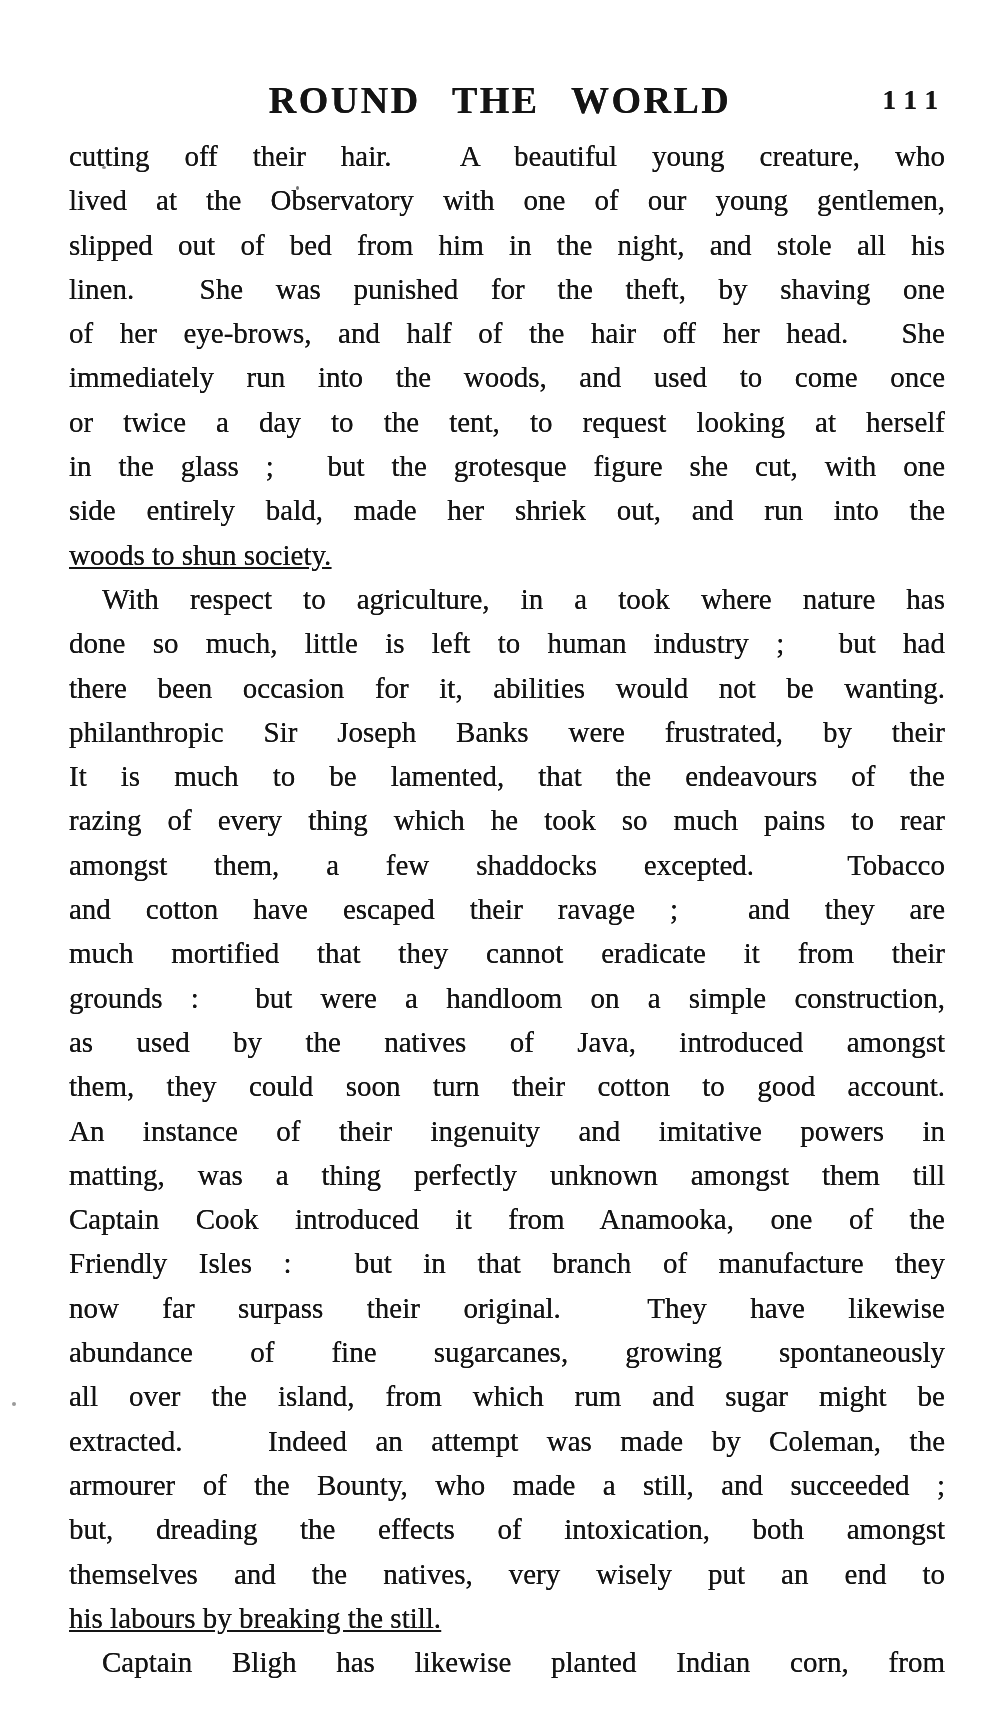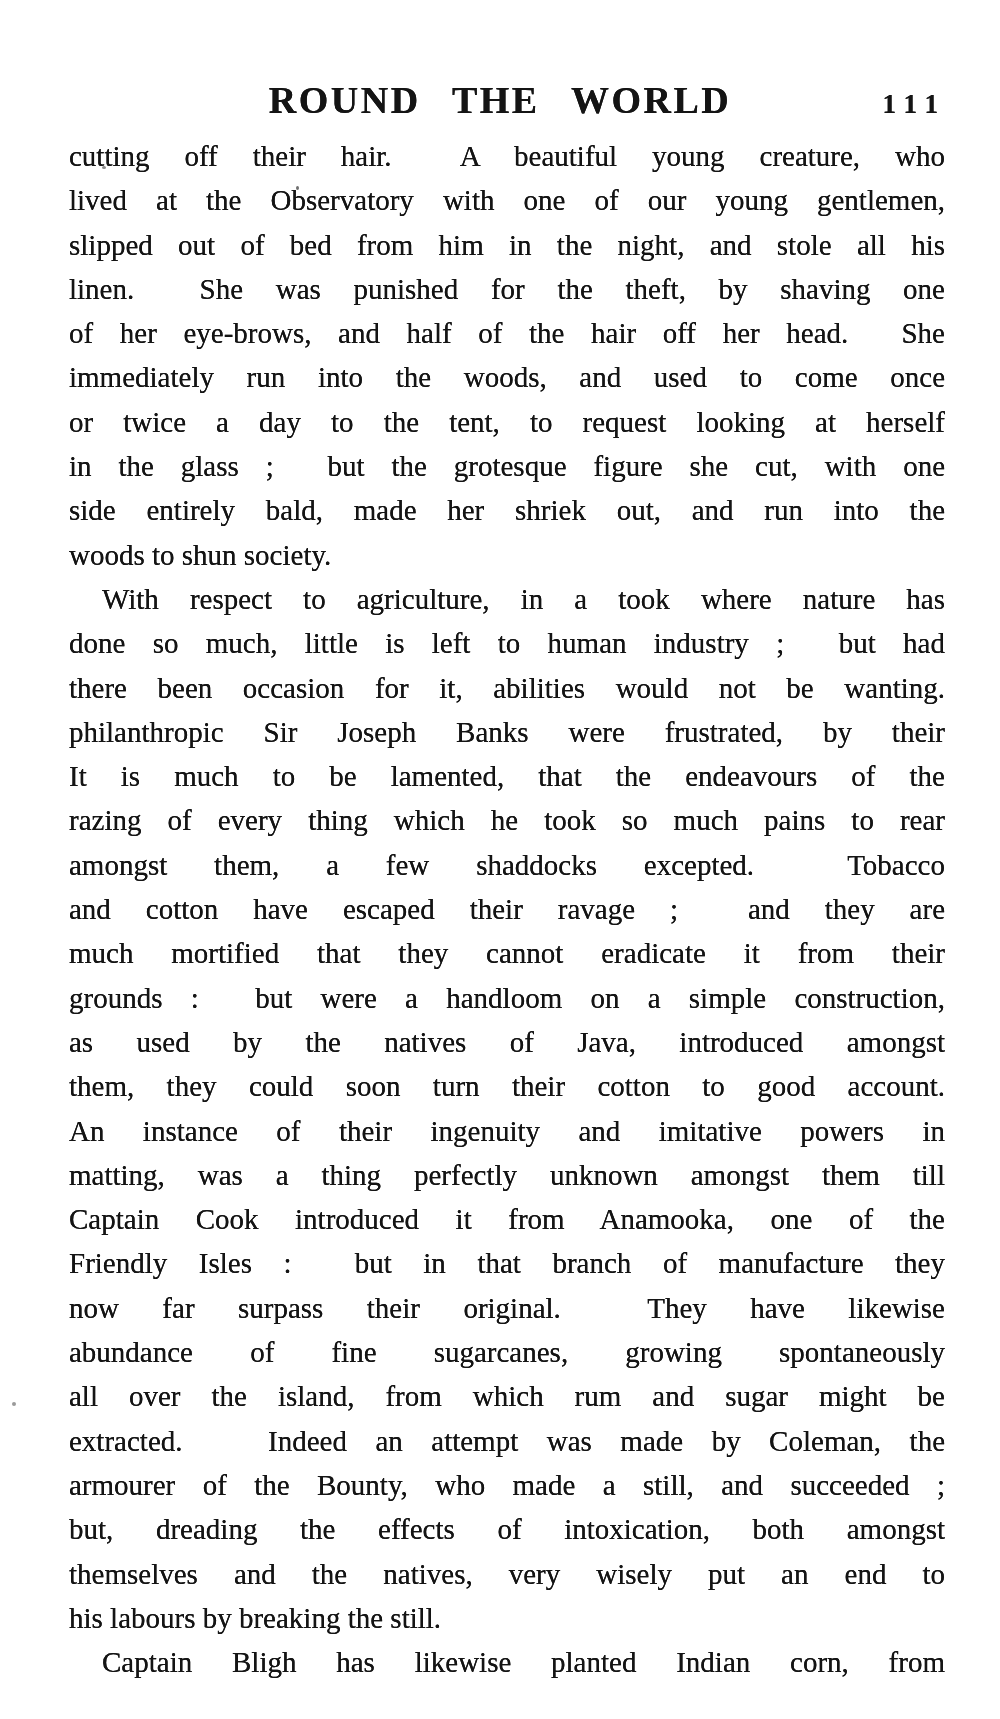--- a/index.html
+++ b/index.html
@@ -19,21 +19,21 @@
     font-family:"Liberation Serif", serif;
     overflow:hidden;
   }
   
   .running-head{
     position:absolute;
     top:80px;
     left:62px;
     width:876px;
     display:flex;
-    align-items:flex-end;
+    align-items:center;
   }
   .head-spacer{flex:1;}
   .folio-wrap{flex:1;text-align:right;}
   .running-title{
     font-size:38px;
     line-height:40px;
     font-weight:bold;
     letter-spacing:2.5px;
     word-spacing:20px;
     white-space:nowrap;
@@ -62,21 +62,21 @@
     text-align:justify;
     white-space:normal;
   }
   .line::after{
     content:"";
     display:inline-block;
     width:100%;
     height:0;
     vertical-align:top;
   }
-  .line.flush{text-align:left;}
+  .line.flush{text-align:left;text-decoration:underline;}
   .line.flush::after{content:none;}
   .line.indent{text-indent:33px;}
   .it{}
   
   .speck{position:absolute;background:#8a8a8a;border-radius:50%;}
   .speck.s1{left:102px;top:166px;width:4px;height:3px;}
   .speck.s2{left:296px;top:186px;width:3px;height:4px;background:#6f6f6f;}
   .speck.s3{left:12px;top:1402px;width:4px;height:4px;background:#9a9a9a;}
 </style>
 </head>

